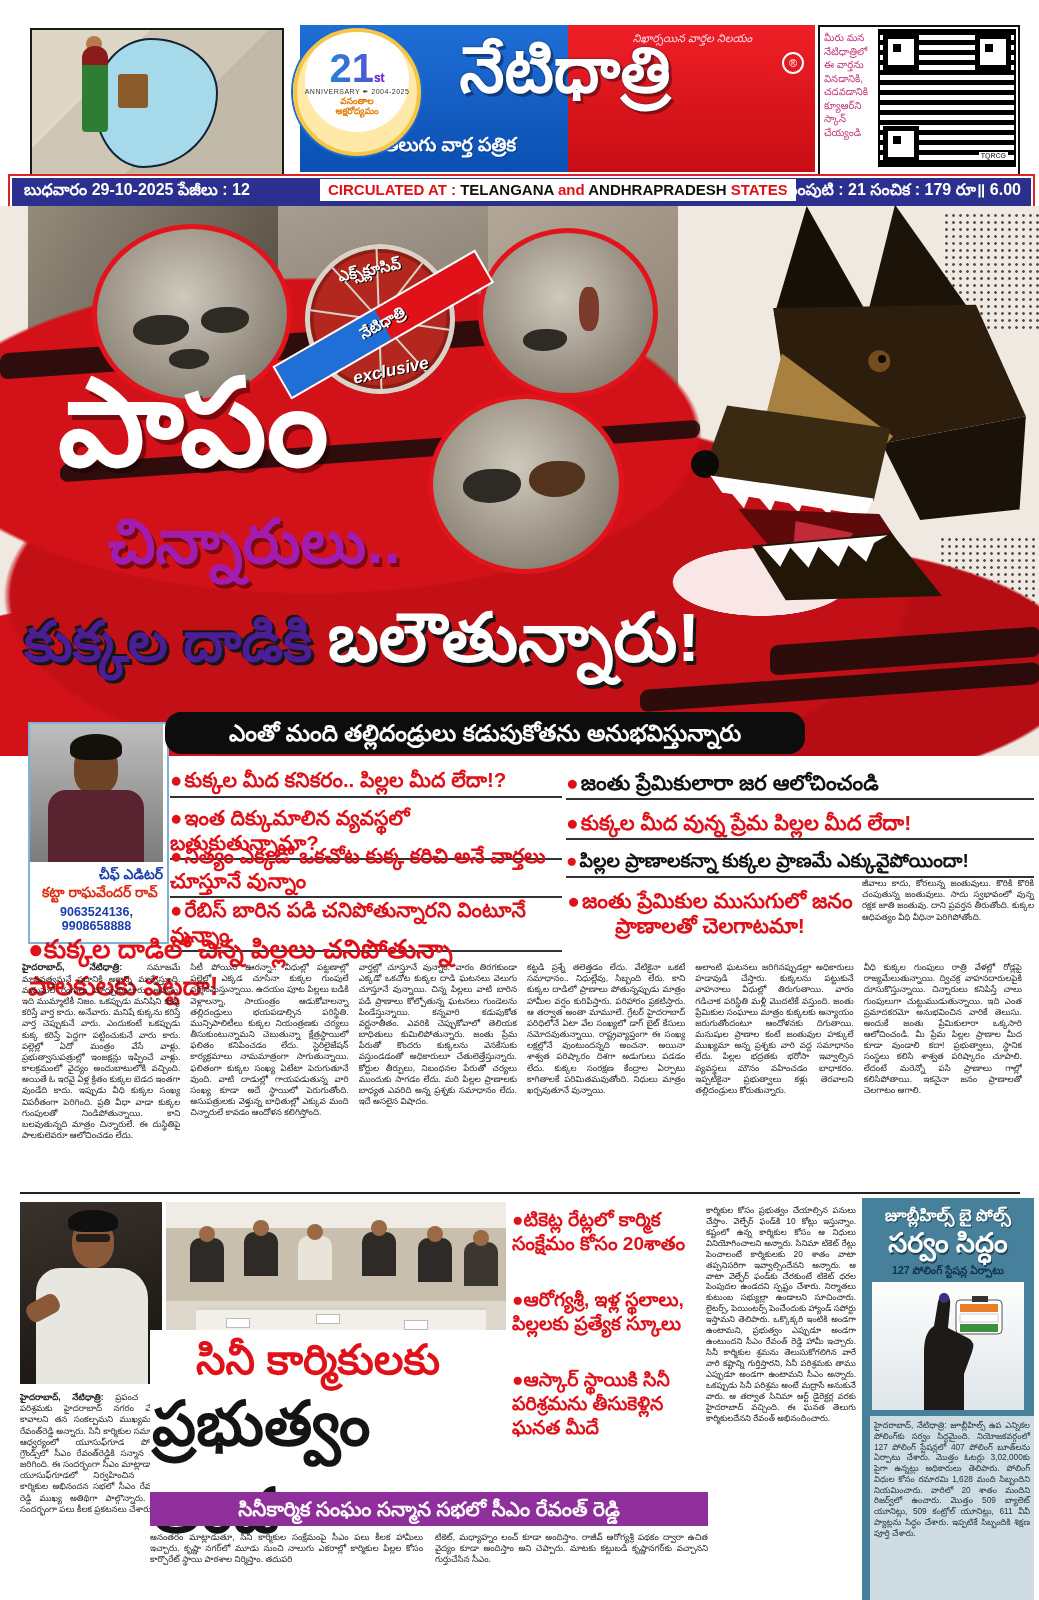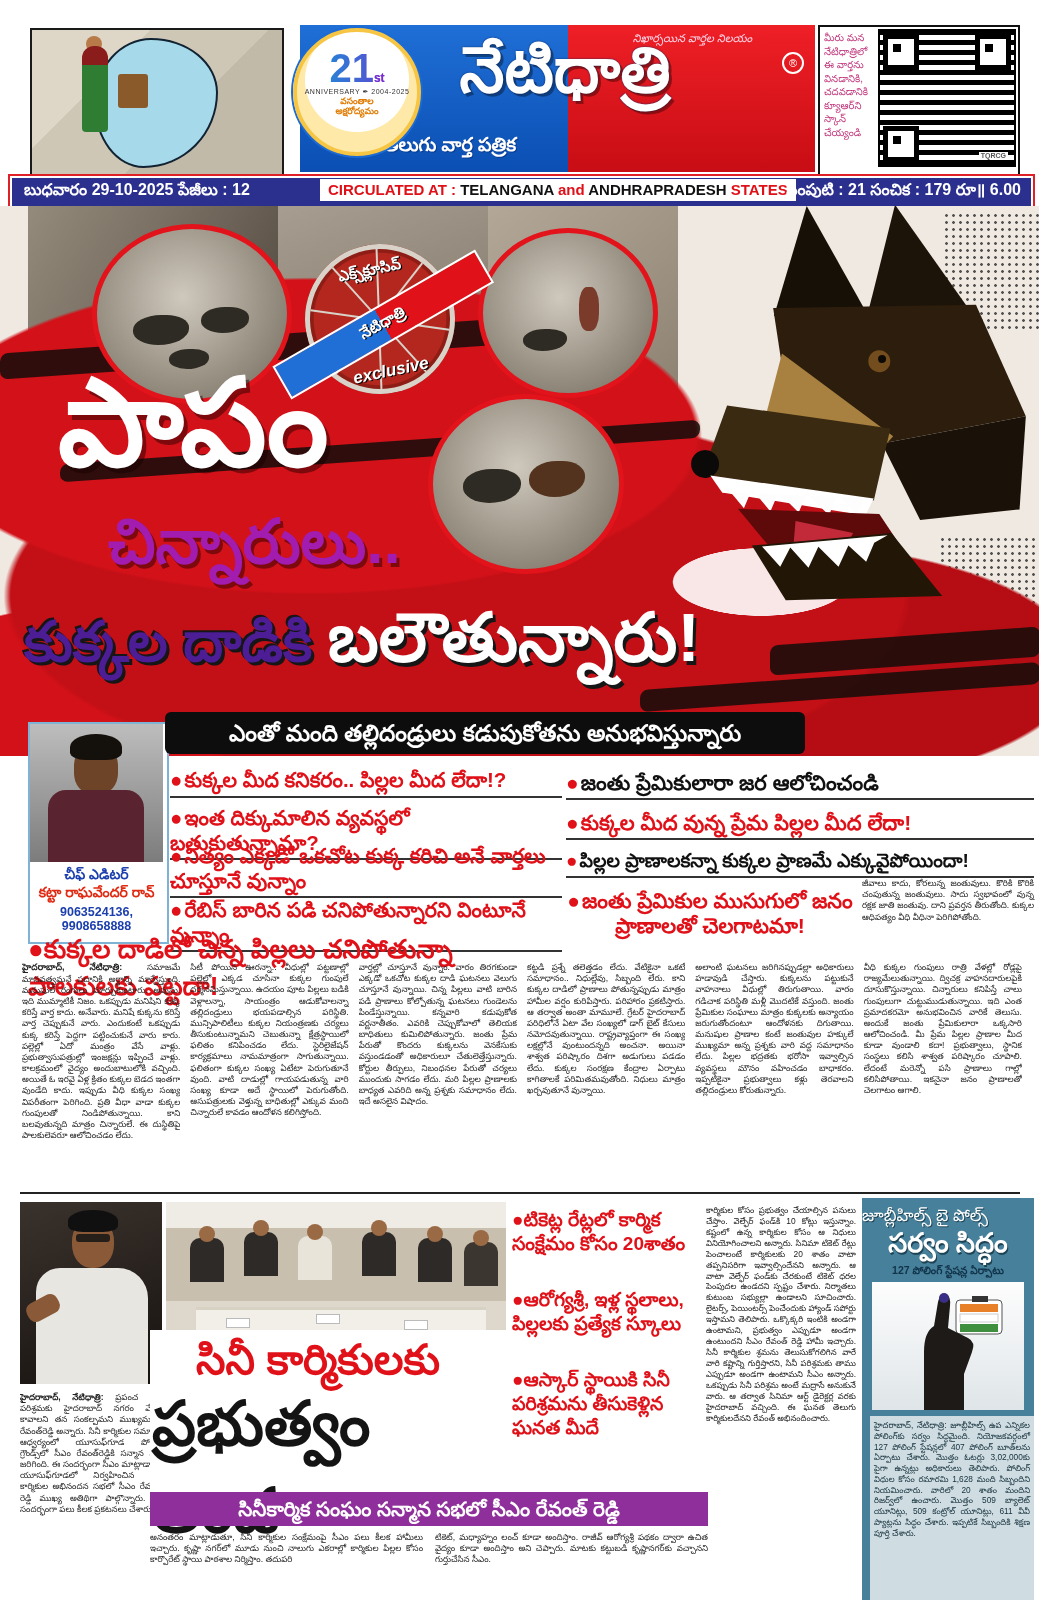--- a/index.html
+++ b/index.html
@@ -70,32 +70,32 @@
   .excl .ribbon{position:absolute;left:-40px;top:62px;width:230px;height:34px;transform:rotate(-18deg);
      background:linear-gradient(90deg,#1f6fd6 0 50%,#e01118 50%);border:2px solid #fff;color:#fff;font-weight:bold;
      font-size:15px;text-align:center;line-height:30px;text-shadow:1px 1px 0 #000;}
   .h1a{position:absolute;left:58px;top:156px;font-size:122px;font-weight:900;color:#fff;line-height:1;
      text-shadow:4px 5px 0 rgba(20,0,0,.45);z-index:7;}
   .h1b{position:absolute;left:108px;top:300px;font-size:62px;font-weight:900;color:#a21caf;
      text-shadow:3px 4px 0 rgba(20,0,0,.45);z-index:7;}
   .h1row{position:absolute;left:24px;top:392px;width:1000px;z-index:7;white-space:nowrap;}
   .h1y{font-size:56px;font-weight:900;color:#4c1d95;text-shadow:3px 3px 0 #161616,-2px -2px 0 #161616;}
   .h1w{font-size:68px;font-weight:900;color:#fff;text-shadow:3px 4px 0 #161616;}
-  .subbar{position:absolute;left:165px;top:506px;width:640px;height:42px;background:#0d0d0d;border-radius:6px;
+  .subbar{position:absolute;left:165px;top:506px;width:640px;height:42px;background:#0d0d0d;border-radius:16px;
      color:#fff;font-weight:bold;font-size:23px;text-align:center;line-height:42px;z-index:7;}
   
   .dog{position:absolute;right:-8px;top:-6px;z-index:5;}
   
   .edbox{left:28px;top:722px;width:137px;height:218px;border:2px solid #7fb3d6;background:#fff;}
   .edphoto{position:absolute;left:0;top:0;width:133px;height:138px;background:linear-gradient(#bdbdbd,#7c7c7c);overflow:hidden;}
   .edhead{position:absolute;left:44px;top:18px;width:44px;height:52px;background:#6d4428;border-radius:46% 46% 40% 40%;}
   .edhair{position:absolute;left:40px;top:10px;width:52px;height:26px;background:#14100c;border-radius:50% 50% 30% 30%;}
   .edbody{position:absolute;left:18px;top:66px;width:96px;height:72px;background:#5a2330;border-radius:18px 18px 0 0;}
-  .edt1{position:absolute;left:0;top:142px;width:133px;text-align:center;color:#1c3fae;font-weight:bold;font-size:14px;}
-  .edt2{position:absolute;left:0;top:160px;width:133px;text-align:center;color:#e02a12;font-weight:bold;font-size:14px;}
+  .edt1{position:absolute;left:0;top:142px;width:133px;text-align:right;color:#1c3fae;font-weight:bold;font-size:14px;}
+  .edt2{position:absolute;left:0;top:160px;width:133px;text-align:left;color:#e02a12;font-weight:bold;font-size:14px;padding-left:12px;}
   .edt3{position:absolute;left:0;top:181px;width:133px;text-align:center;color:#1c3fae;font-weight:bold;font-size:12.5px;}
   .lp{position:absolute;left:170px;width:392px;color:#e01118;font-weight:bold;font-size:20.5px;line-height:1.2;
       border-bottom:2px solid #333;padding-bottom:3px;}
   .lp .dot,.rp .dot{color:#e01118;margin-right:2px;}
   .rp{position:absolute;left:566px;width:468px;font-weight:bold;font-size:21px;line-height:1.2;border-bottom:2px solid #333;padding-bottom:3px;}
   .rp.red{color:#e01118;} .rp.black{color:#111;}
   .widept{position:absolute;left:28px;top:934px;width:534px;color:#e01118;font-weight:bold;font-size:26px;}
   .col6intro{position:absolute;left:862px;top:878px;width:172px;font-size:8.6px;color:#222;text-align:justify;line-height:1.3;}
   
   .bodyrow{left:22px;top:962px;width:1000px;height:226px;display:flex;gap:10px;}
@@ -118,21 +118,21 @@
   .cinehead-panel{left:150px;top:1330px;width:358px;height:160px;background:#fff;}
   .cineh1{left:196px;top:1336px;width:300px;color:#e01118;font-weight:900;font-size:42px;z-index:3;}
   .cineh2{left:152px;top:1388px;width:360px;color:#141414;font-weight:900;font-size:62px;z-index:3;}
   .strap{left:150px;top:1492px;width:558px;height:34px;background:#8f2f9b;color:#fff;font-weight:bold;font-size:20px;
      text-align:center;line-height:34px;z-index:3;}
   .strapcols{left:150px;top:1532px;width:558px;display:flex;gap:12px;}
   .strapcols .bcol{font-size:8.6px;}
   .cbul{position:absolute;left:512px;width:188px;color:#e01118;font-weight:bold;font-size:19px;line-height:1.25;}
   .midcol{left:706px;top:1205px;width:150px;height:395px;font-size:8.4px;line-height:1.3;color:#222;text-align:justify;overflow:hidden;}
   .jubox{left:862px;top:1198px;width:172px;height:402px;background:#47809a;overflow:hidden;}
-  .jut1{position:absolute;left:0;top:8px;width:100%;text-align:left;color:#fff;font-weight:normal;font-size:16.5px;text-shadow:1px 1px 0 #1d4254;}
+  .jut1{position:absolute;left:0;top:8px;width:100%;text-align:center;color:#fff;font-weight:bold;font-size:16.5px;text-shadow:1px 1px 0 #1d4254;}
   .jut2{position:absolute;left:0;top:30px;width:100%;text-align:center;color:#fff;font-weight:900;font-size:27px;text-shadow:1px 2px 0 #1d4254;}
   .jut3{position:absolute;left:0;top:66px;width:100%;text-align:center;color:#10324a;font-weight:bold;font-size:10.5px;}
   .jphoto{position:absolute;left:10px;top:84px;width:152px;height:128px;background:linear-gradient(#fdfdfd,#dfe5e8);overflow:hidden;}
   .jubody{position:absolute;left:8px;top:218px;width:156px;height:178px;background:#cfdde2;font-size:8.3px;line-height:1.3;
      color:#15303c;text-align:justify;padding:4px;overflow:hidden;}
 </style>
 </head>
 <body>
 
 <div id="page">

